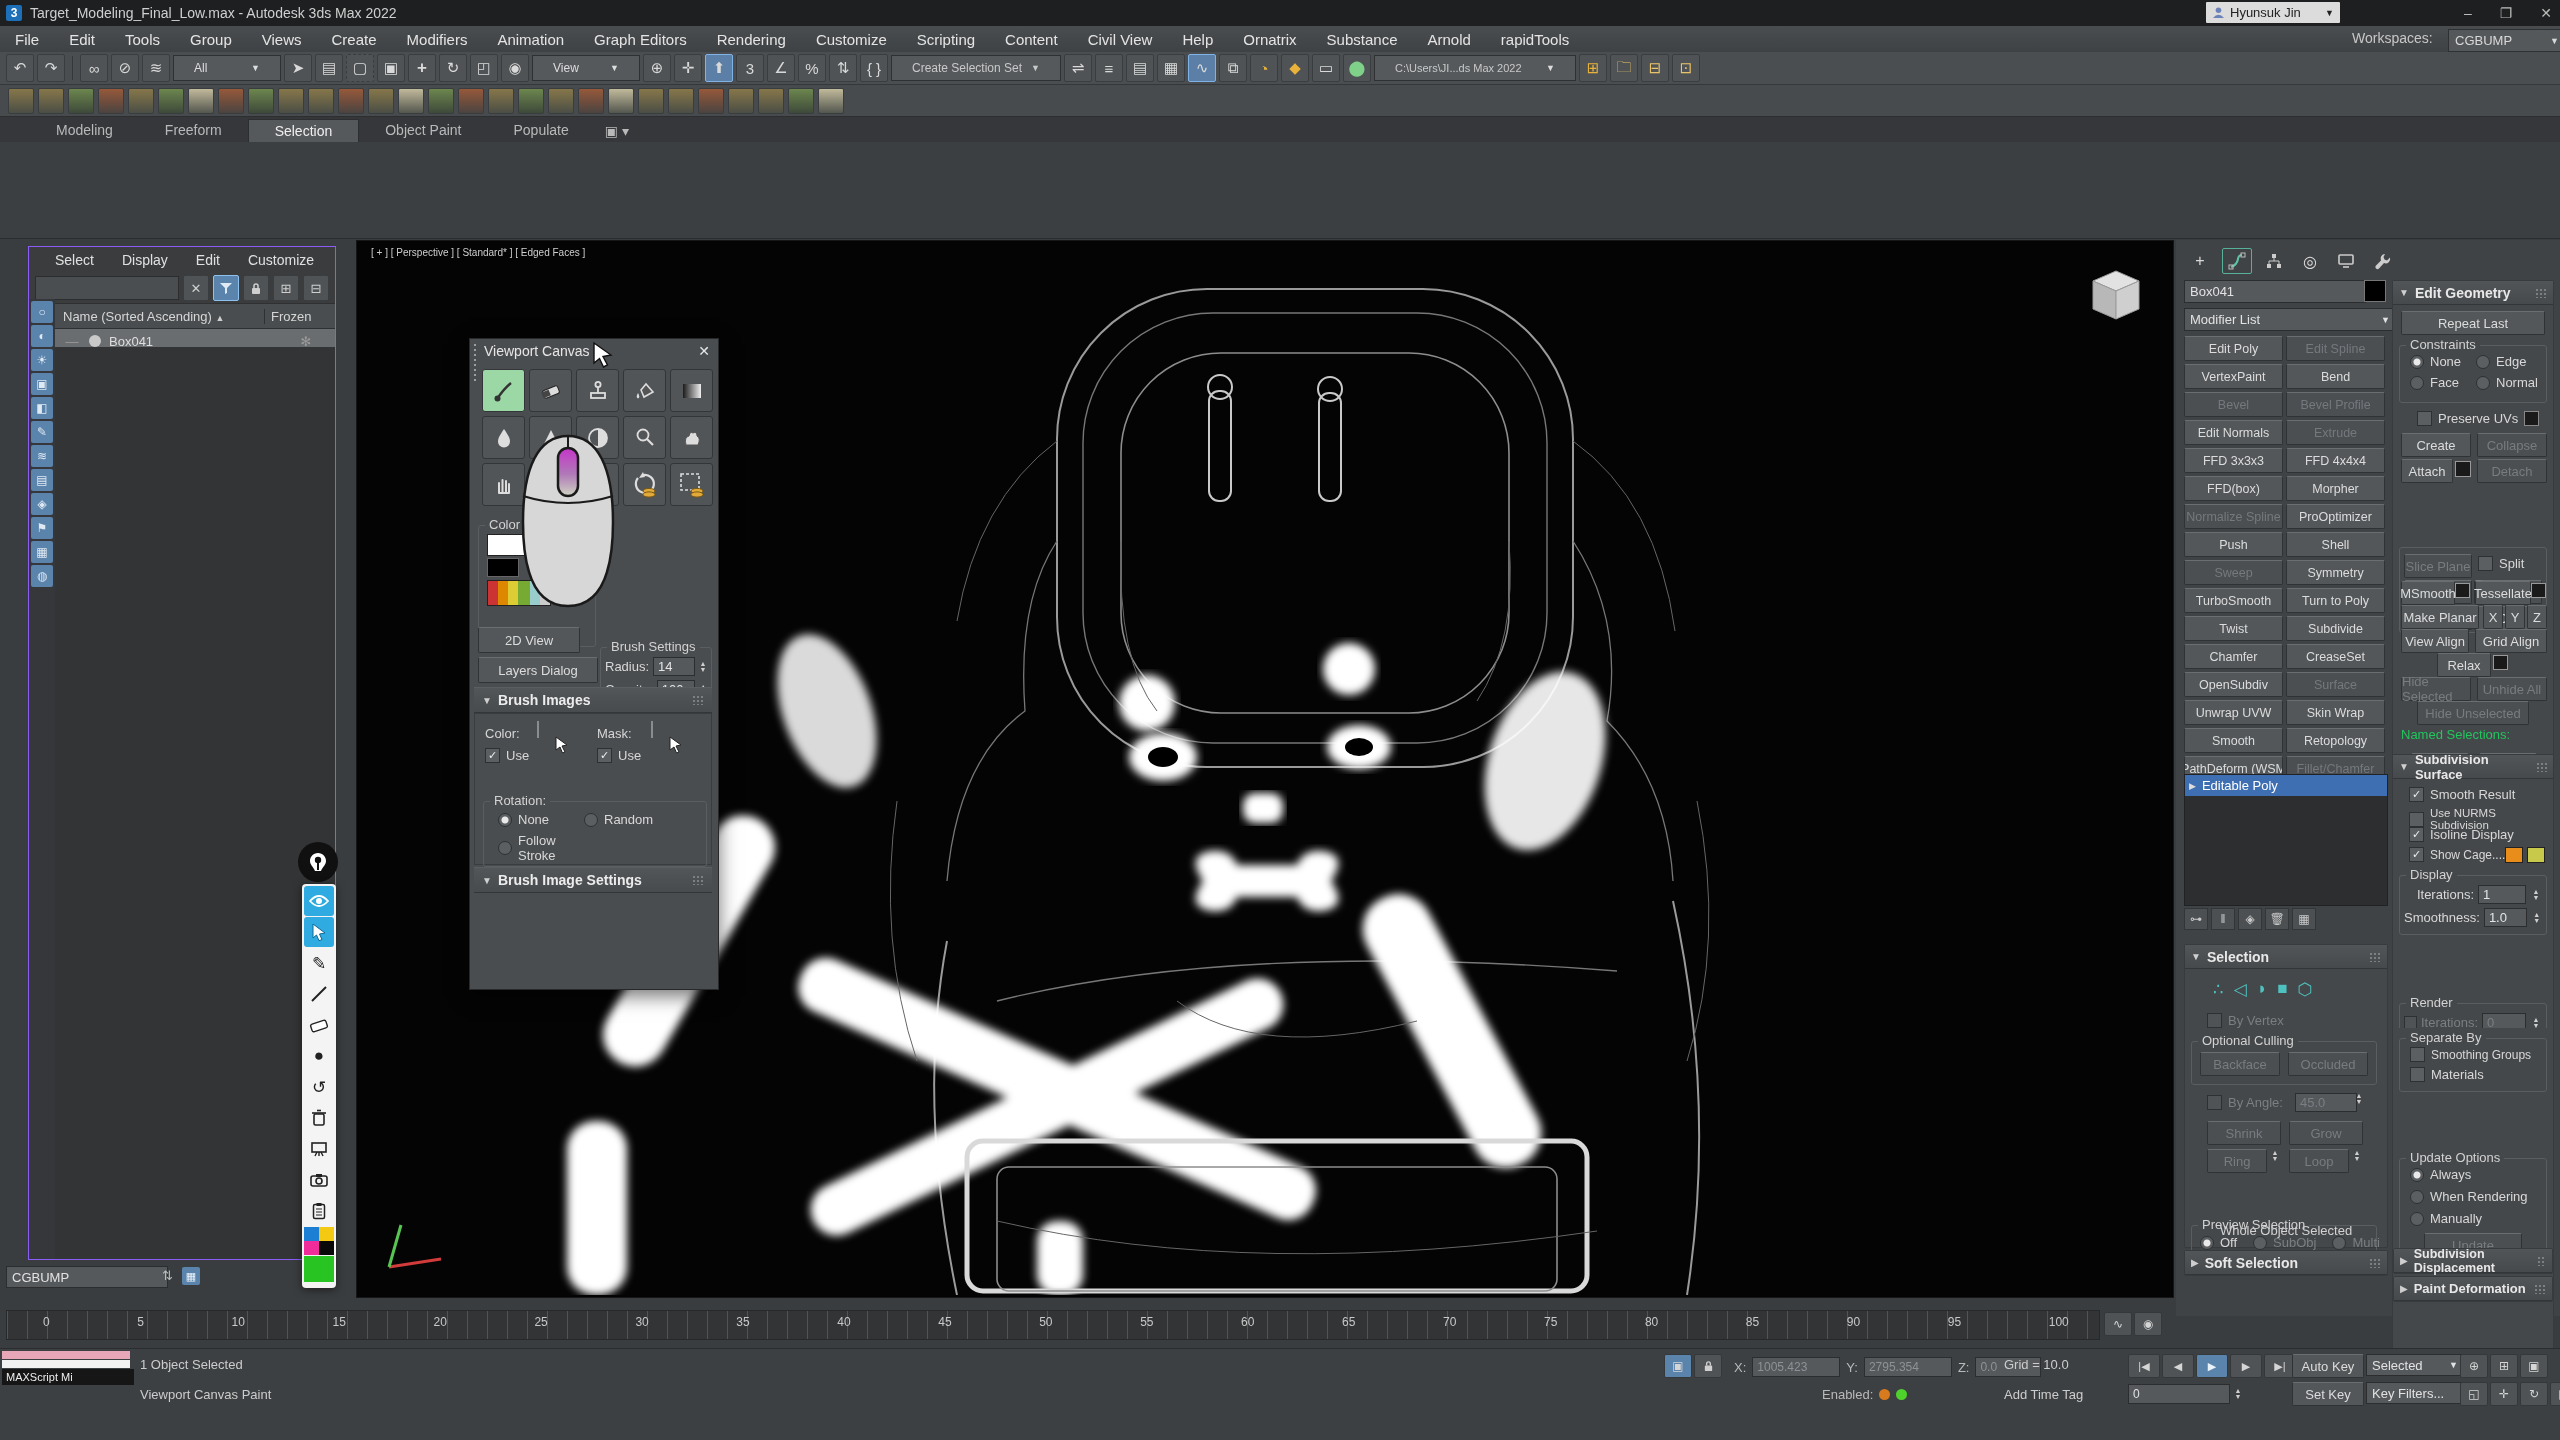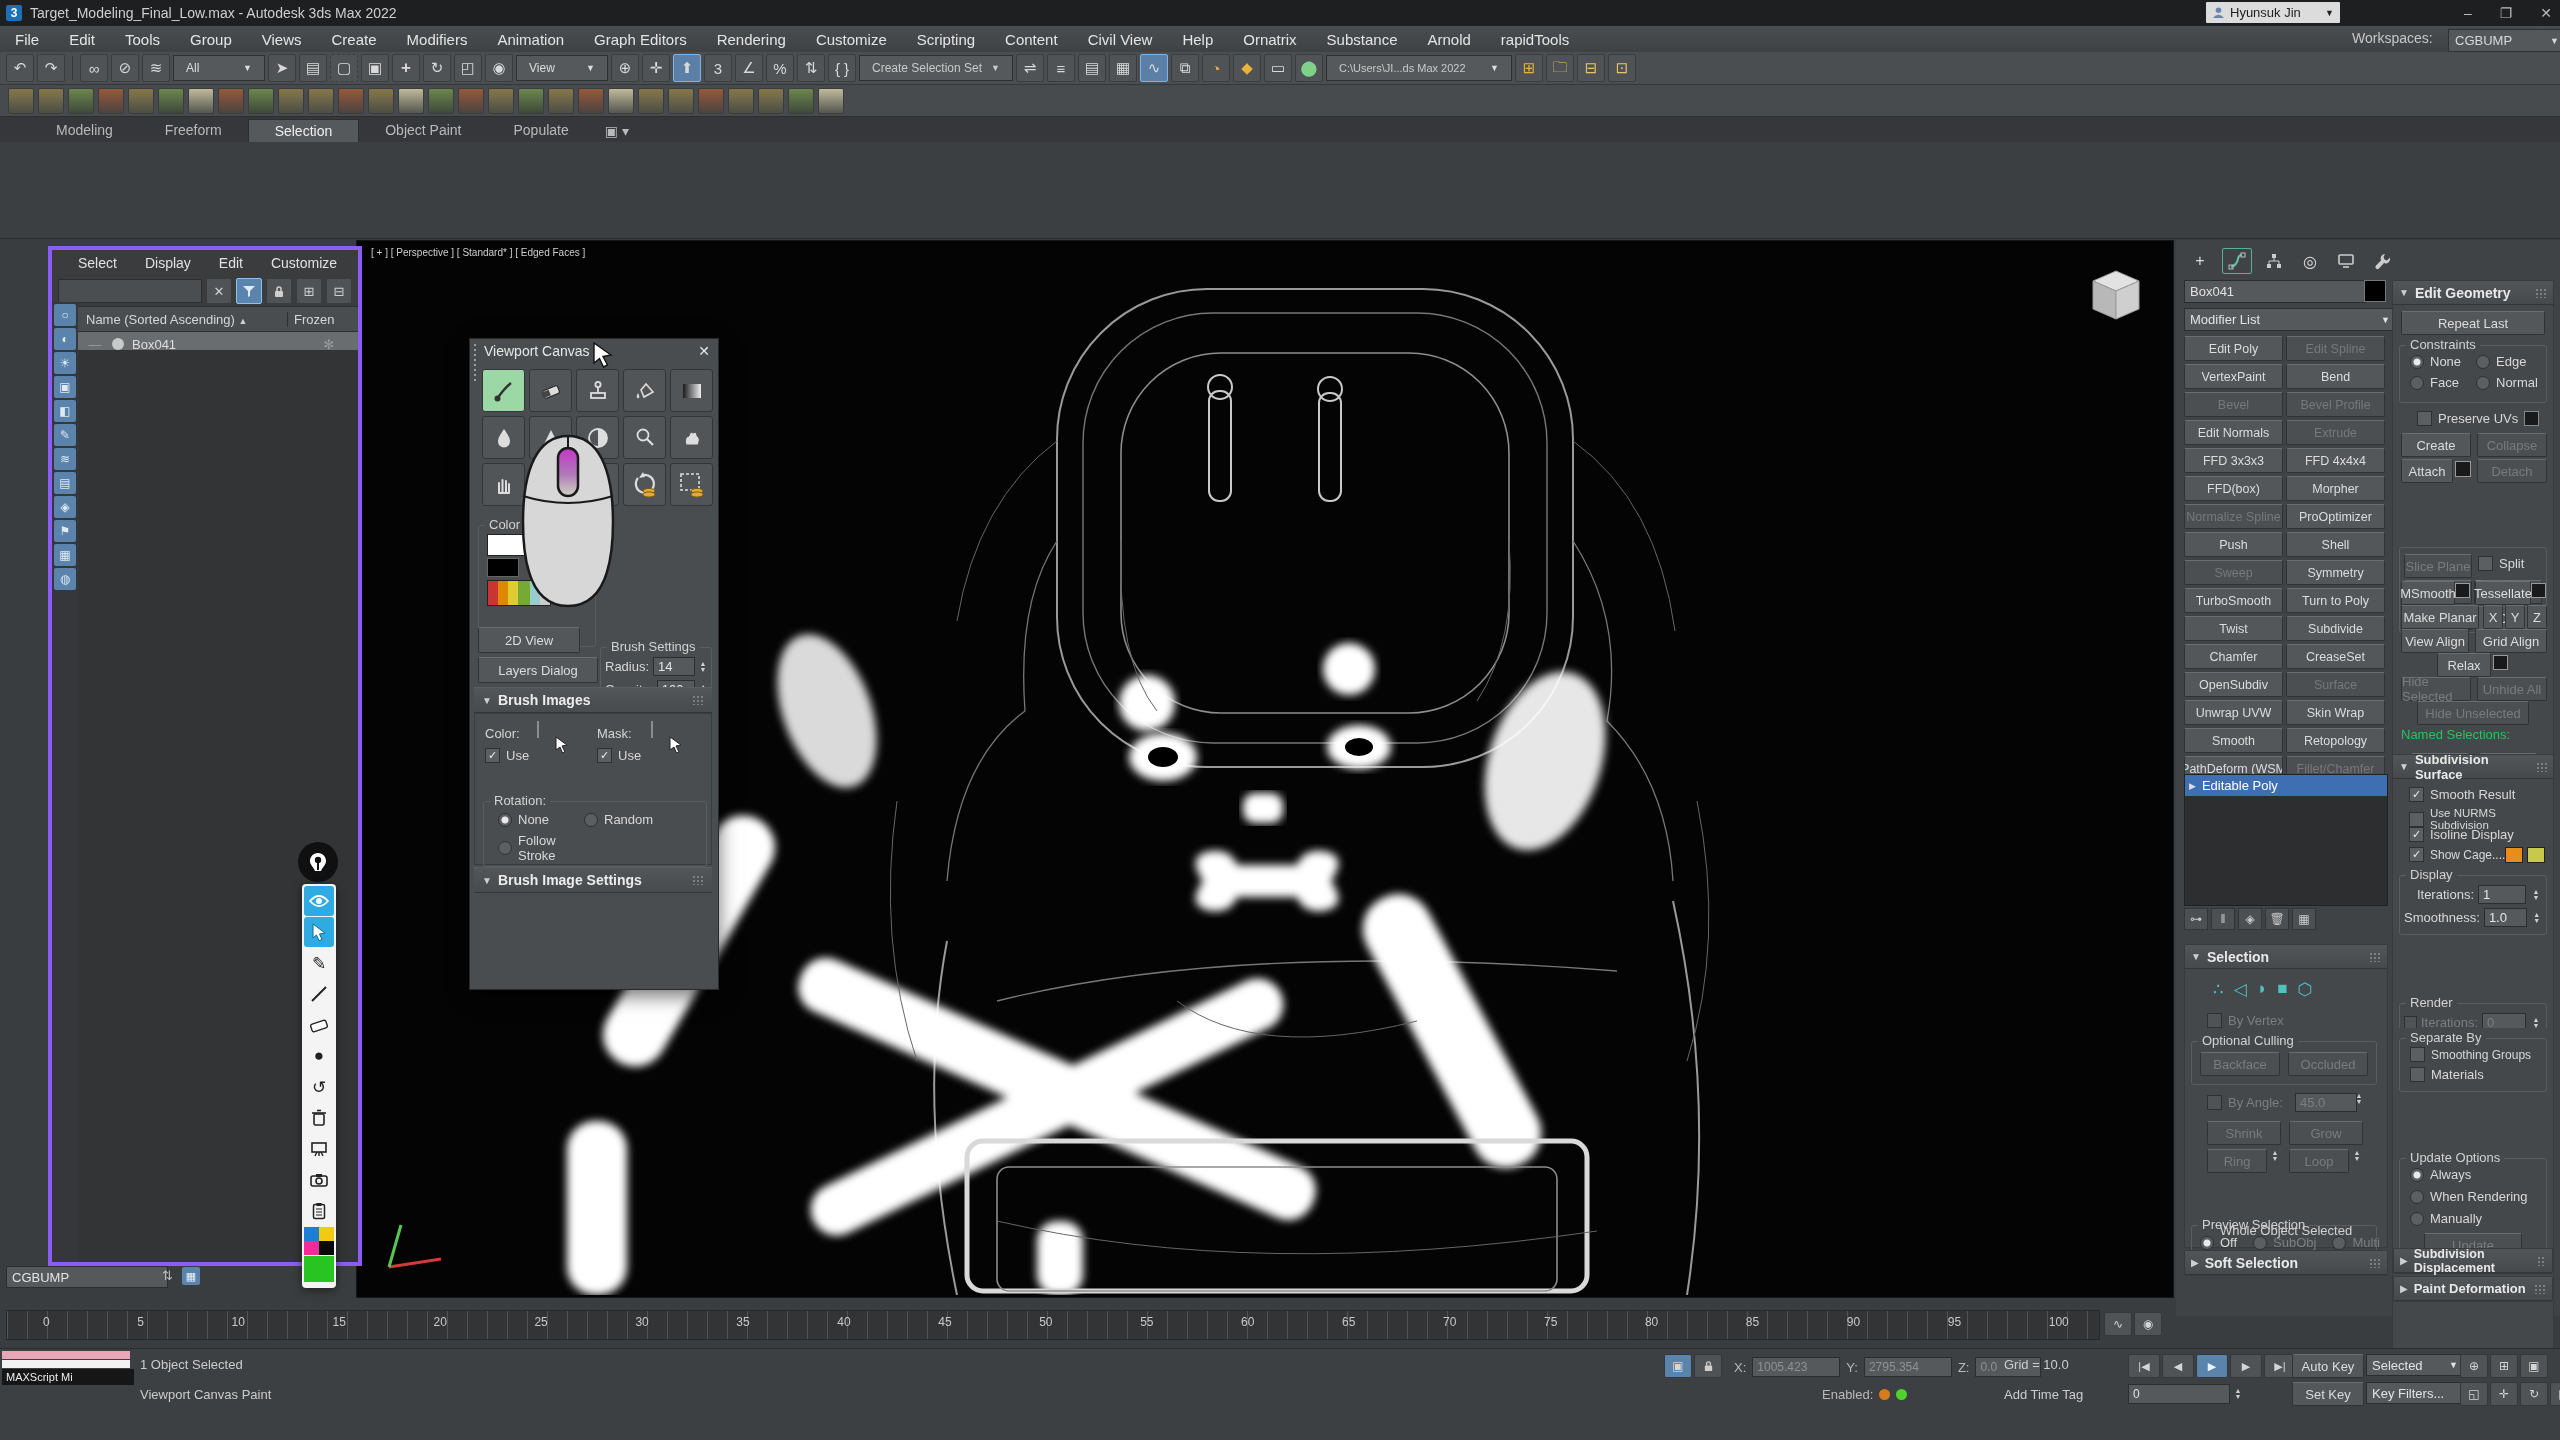--- a/index.html
+++ b/index.html
@@ -14,21 +14,21 @@
   .menubar{left:0;top:26px;width:2560px;height:26px;background:linear-gradient(#4a4d4f,#3f4244);display:flex;align-items:center;border-bottom:1px solid #2d2f31;}
   .menu-item{padding:0 15px;font-size:15px;color:#e4e4e4;line-height:25px;cursor:default;}
   .userchip{position:absolute;left:2206px;top:2px;width:122px;height:21px;background:#dcdcdc;color:#222;display:flex;align-items:center;gap:5px;padding:0 6px;font-size:13px;border-radius:1px;}
   .wslabel{position:absolute;left:2352px;top:4px;color:#c7c7c7;font-size:14px;}
   .wsdrop{position:absolute;left:2448px;top:2px;width:104px;height:21px;background:#55585a;border:1px solid #2e3032;color:#d8d8d8;display:flex;align-items:center;padding:0 6px;font-size:13px;justify-content:space-between;}
   .toolbar1{left:0;top:52px;width:2560px;height:32px;background:#4a4e50;border-bottom:1px solid #35383a;display:flex;align-items:center;gap:3px;padding-left:6px;}
   .toolbar2{left:0;top:85px;width:2560px;height:31px;background:#474b4d;border-bottom:1px solid #2c2e30;display:flex;align-items:center;gap:4px;padding-left:8px;}
   .tbtn{width:26px;height:26px;background:#4f5355;border:1px solid #3a3d3f;border-radius:2px;display:flex;align-items:center;justify-content:center;color:#d9d9d9;font-size:15px;flex:none;}
   .tbtn.on{background:#5b7fa6;border-color:#7fb2e5;}
   .tsep{width:1px;height:24px;background:#35383a;margin:0 4px;flex:none;}
-  .tdrop{height:24px;background:#55595b;border:1px solid #2e3032;display:flex;align-items:center;justify-content:space-between;padding:0 12px;color:#ddd;font-size:12px;flex:none;}
+  .tdrop{height:24px;background:#55595b;border:1px solid #2e3032;display:flex;align-items:center;justify-content:space-between;padding:0 20px;color:#ddd;font-size:12px;flex:none;}
   .tcustom{height:24px;background:none;border-left:2px dotted #5f6365;display:flex;align-items:center;padding:0 10px;color:#e0e0e0;font-size:13px;flex:none;}
   .orna{width:24px;height:24px;border-radius:2px;flex:none;background:linear-gradient(180deg,#8a7a4a,#4c4f45);opacity:.95;border:1px solid #3a3d3f;}
   .toolbar2 i:nth-child(3n){background:linear-gradient(180deg,#6f8a4e,#3e4a3a);}
   .toolbar2 i:nth-child(4n){background:linear-gradient(180deg,#9a5a3a,#4c4340);}
   .toolbar2 i:nth-child(7n){background:linear-gradient(180deg,#c8c0a0,#55584f);}
   .tabstrip{left:0;top:117px;width:2560px;height:25px;background:#35373a;display:flex;align-items:flex-end;padding-left:30px;gap:2px;}
   .rtab{padding:3px 26px;font-size:14px;color:#b9b9b9;}
   .rtab.active{background:#55595c;color:#efefef;border:1px solid #2c2e30;border-bottom:none;}
   .ribbonband{left:0;top:142px;width:2560px;height:96px;background:#3c3f41;border-bottom:1px solid #2a2c2e;}
   
@@ -51,21 +51,21 @@
   .chk.dis .box{background:#505356;color:#8a8d90;}
   .ropt{display:flex;align-items:center;gap:6px;font-size:13px;color:#d8d8d8;}
   .ropt .rdot{width:12px;height:12px;border-radius:50%;background:#5b5f62;border:1px solid #2e3133;flex:none;}
   .ropt.selected .rdot{background:radial-gradient(circle,#e9e9e9 0 3px,#5b5f62 4px);}
   .ropt.dis{color:#7b7e82;}
   .field{background:#55595c;border:1px solid #2b2d2f;color:#e2e2e2;display:flex;align-items:center;padding:0 5px;}
   .spin{display:flex;flex-direction:column;justify-content:center;font-size:7px;line-height:6px;color:#cfcfcf;width:12px;align-items:center;}
   .spin::before{content:"▲";}
   .spin::after{content:"▼";}
   
-  .explorer{left:48px;top:246px;width:306px;height:1012px;background:#3a3c3e;border:4px solid #8b5cf6;}
+  .explorer{left:28px;top:246px;width:306px;height:1012px;background:#3a3c3e;border:1px solid #8b5cf6;}
   .exmenu{display:flex;gap:4px;height:26px;align-items:center;padding-left:14px;}
   .exmenu span{padding:0 12px;font-size:14px;color:#e0e0e0;}
   .exsearch{display:flex;align-items:center;gap:4px;padding:2px 6px;}
   .exinput{flex:1;height:22px;background:#4a4e50;border:1px solid #2b2d2f;}
   .exbtn{width:24px;height:24px;background:#4f5355;border:1px solid #3a3d3f;border-radius:2px;display:flex;align-items:center;justify-content:center;color:#cfcfcf;}
   .exbtn.on{background:#5b84ad;border-color:#8fc1ef;}
   .excols{display:flex;height:24px;background:#4a4d4f;border-top:1px solid #2e3032;border-bottom:1px solid #2e3032;align-items:center;font-size:13px;margin-left:26px;}
   .exstrip{position:absolute;left:0;top:52px;width:26px;bottom:0;background:#35373a;display:flex;flex-direction:column;align-items:center;padding-top:2px;gap:2px;}
   .exstrip span{width:22px;height:22px;background:#5b84ad;border-radius:2px;display:flex;align-items:center;justify-content:center;color:#dfe9f2;font-size:12px;}
   .exrow{display:flex;align-items:center;height:24px;margin-left:26px;font-size:13px;color:#dedede;border-bottom:1px solid #3f4143;}

